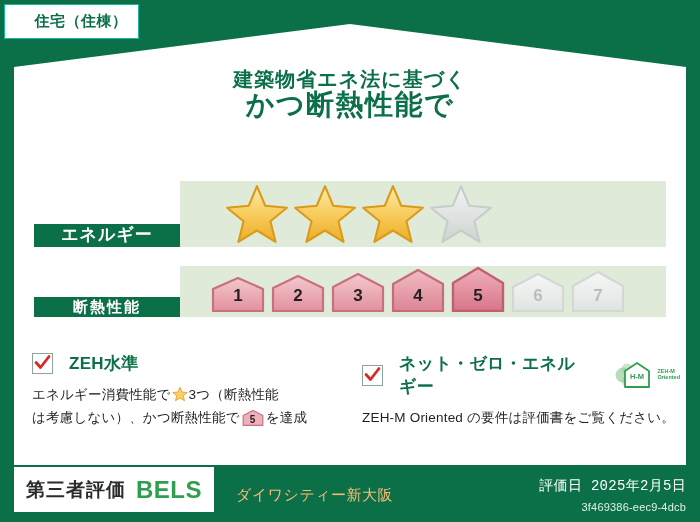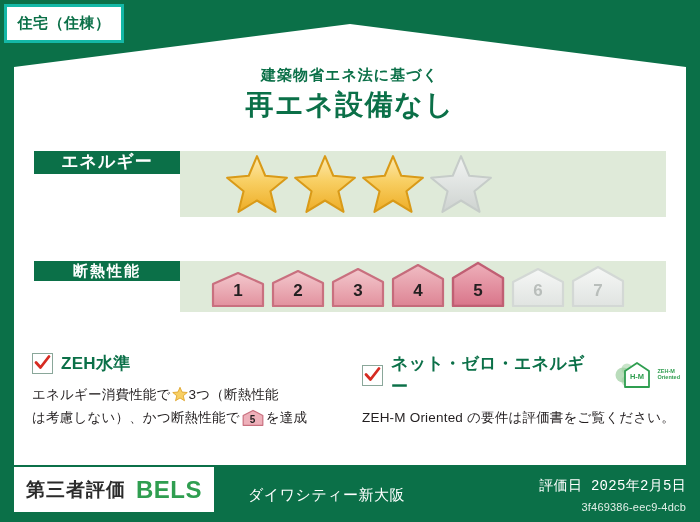--- a/index.html
+++ b/index.html
@@ -14,39 +14,40 @@
 
   
   #panel{
     position:absolute;left:14px;top:24px;width:672px;height:441px;
     background:#ffffff;
     clip-path:polygon(0 43px, 50% 0, 100% 43px, 100% 100%, 0 100%);
   }
 
   
   .corner-tag{
-    position:absolute;background:#fff;border:3px solid #14b8a6;
+    position:absolute;background:#fff;border:1px solid #14b8a6;
     color:#0b7048;font-weight:bold;display:flex;align-items:center;justify-content:center;
     letter-spacing:0.5px;
+    padding-left:19px;
   }
   #tag-left{left:4px;top:4px;width:114px;height:33px;font-size:15px;}
   #tag-right{right:4px;top:4px;width:122px;height:33px;font-size:14px;}
 
   
   #subtitle{
     position:absolute;top:66px;left:0;width:700px;text-align:center;
-    color:#0b7048;font-size:15px;font-weight:bold;letter-spacing:1px;
+    color:#0b7048;font-size:20px;font-weight:bold;letter-spacing:1px;
   }
   #title{
     position:absolute;top:86px;left:0;width:700px;text-align:center;
     color:#0b7048;font-size:28px;font-weight:bold;letter-spacing:1.5px;
   }
 
   
-  .row{position:absolute;display:flex;align-items:flex-start;}
+  .row{position:absolute;display:flex;align-items:flex-end;}
   #row-energy{left:34px;top:151px;width:632px;height:96px;}
   #row-insul {left:34px;top:261px;width:632px;height:56px;}
 
   .row-label{
     background:#0b7048;color:#fff;font-weight:bold;
     display:flex;flex-direction:column;align-items:center;justify-content:center;
     line-height:1.35;flex:0 0 146px;
   }
   #row-energy .row-label{font-size:17px;letter-spacing:1px;}
   #row-insul  .row-label{font-size:15px;letter-spacing:2px;}
@@ -63,21 +64,21 @@
   .house .num{
     position:absolute;bottom:6px;left:0;width:100%;text-align:center;
     font-size:17px;font-weight:bold;color:#231f20;
   }
   .house.off .num{color:#b9bebb;}
 
   
   .checkbox-sec{position:absolute;}
   #sec-zeh{left:32px;top:352px;width:310px;}
   #sec-nze{left:362px;top:352px;width:318px;}
-  .chk-head{display:flex;align-items:center;gap:8px;}
+  .chk-head{display:flex;align-items:center;gap:16px;}
   .chk-box{
     width:19px;height:19px;border:1.6px solid #8aa79a;background:#fff;
     position:relative;flex:0 0 19px;
   }
   .chk-box svg{position:absolute;left:1px;top:0px;}
   .chk-title{color:#0b7048;font-size:17px;font-weight:bold;letter-spacing:0.3px;}
   .chk-body{
     margin-top:8px;color:#231f20;font-size:13.5px;line-height:1.72;
     letter-spacing:0.2px;
   }
@@ -87,42 +88,42 @@
   #zehm-logo{margin-left:6px;display:inline-flex;align-items:center;}
 
   
   #bels-box{
     position:absolute;left:14px;bottom:10px;height:37px;background:#fff;
     display:flex;align-items:center;padding:4px 12px;gap:10px;
   }
   #bels-jp{color:#2b2b2b;font-size:19px;font-weight:bold;letter-spacing:1px;}
   #bels-en{color:#2f9e50;font-size:24px;font-weight:bold;letter-spacing:0.5px;}
   #building-name{
-    position:absolute;left:248px;bottom:17px;color:#ffffff;font-size:15px;letter-spacing:0.5px;
+    position:absolute;left:236px;bottom:17px;color:#fdba74;font-size:15px;letter-spacing:0.5px;
   }
   #eval-date{
     position:absolute;right:14px;bottom:27px;color:#fff;font-size:14px;text-align:right;letter-spacing:0.3px;font-family:Liberation Mono, monospace;
   }
   #eval-id{
     position:absolute;right:14px;bottom:9px;color:#e3efe8;font-size:11px;text-align:right;letter-spacing:0.2px;
   }
 </style>
 </head>
 <body>
 
 <div id="stage">
 
   <div id="panel"></div>
 
   <div class="corner-tag" id="tag-left">
     <span>住宅（住棟）</span>
   </div>
 
   <div id="subtitle">建築物省エネ法に基づく</div>
-  <div id="title">再エネ設備なし</div>
+  <div id="title">かつ断熱性能で</div>
 
   <div class="row" id="row-energy">
     <div class="row-label">
       <span>エネルギー</span>
     </div>
     <div class="row-body">
       <div id="stars">
         <svg class="star" viewBox="0 0 64 64">
           <defs>
               <linearGradient id="g1" x1="0" y1="0" x2="0" y2="1">

